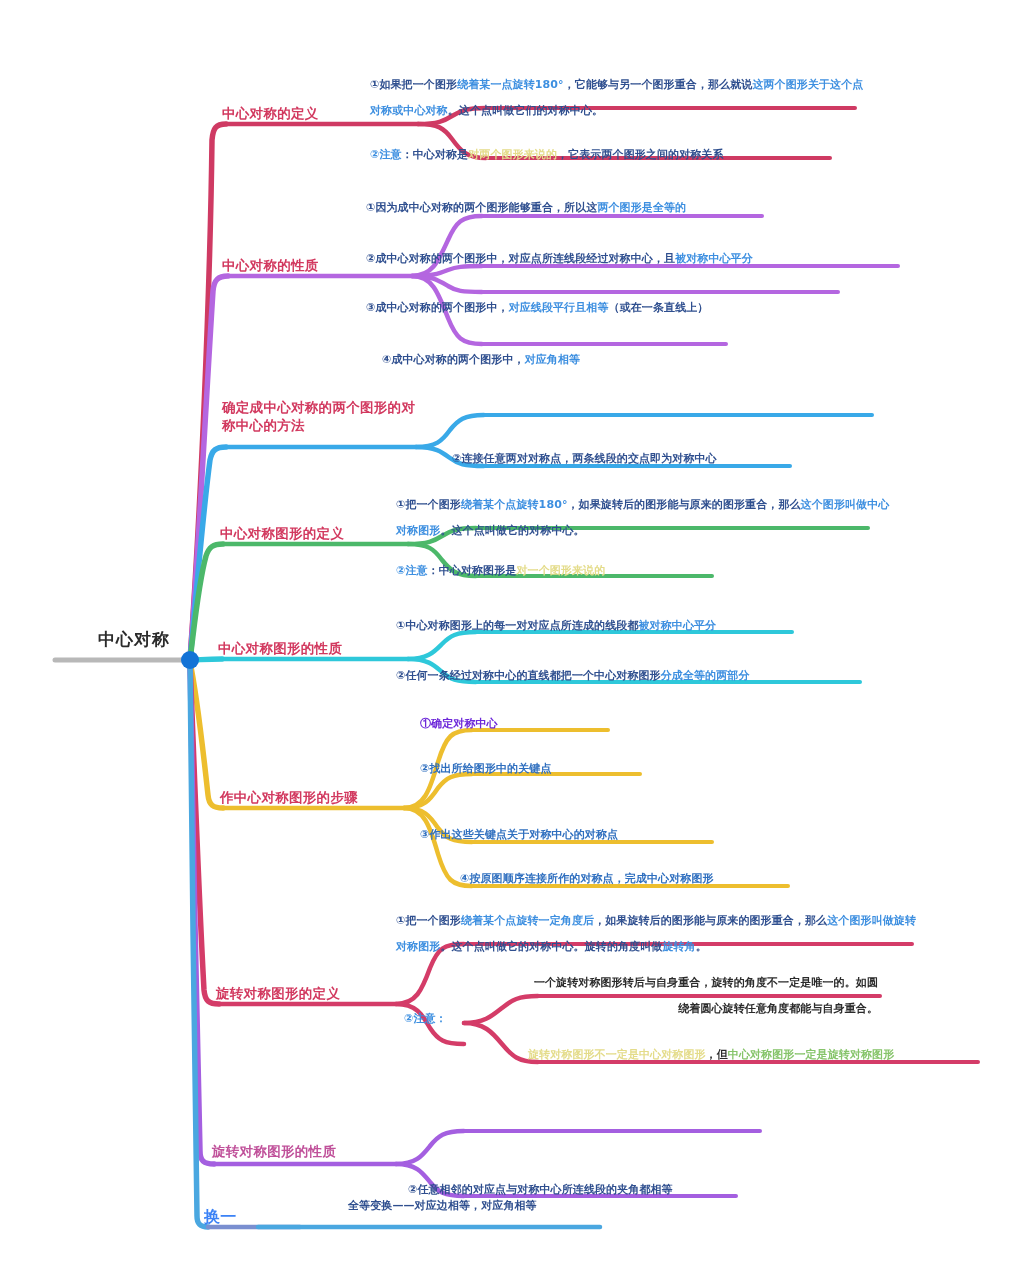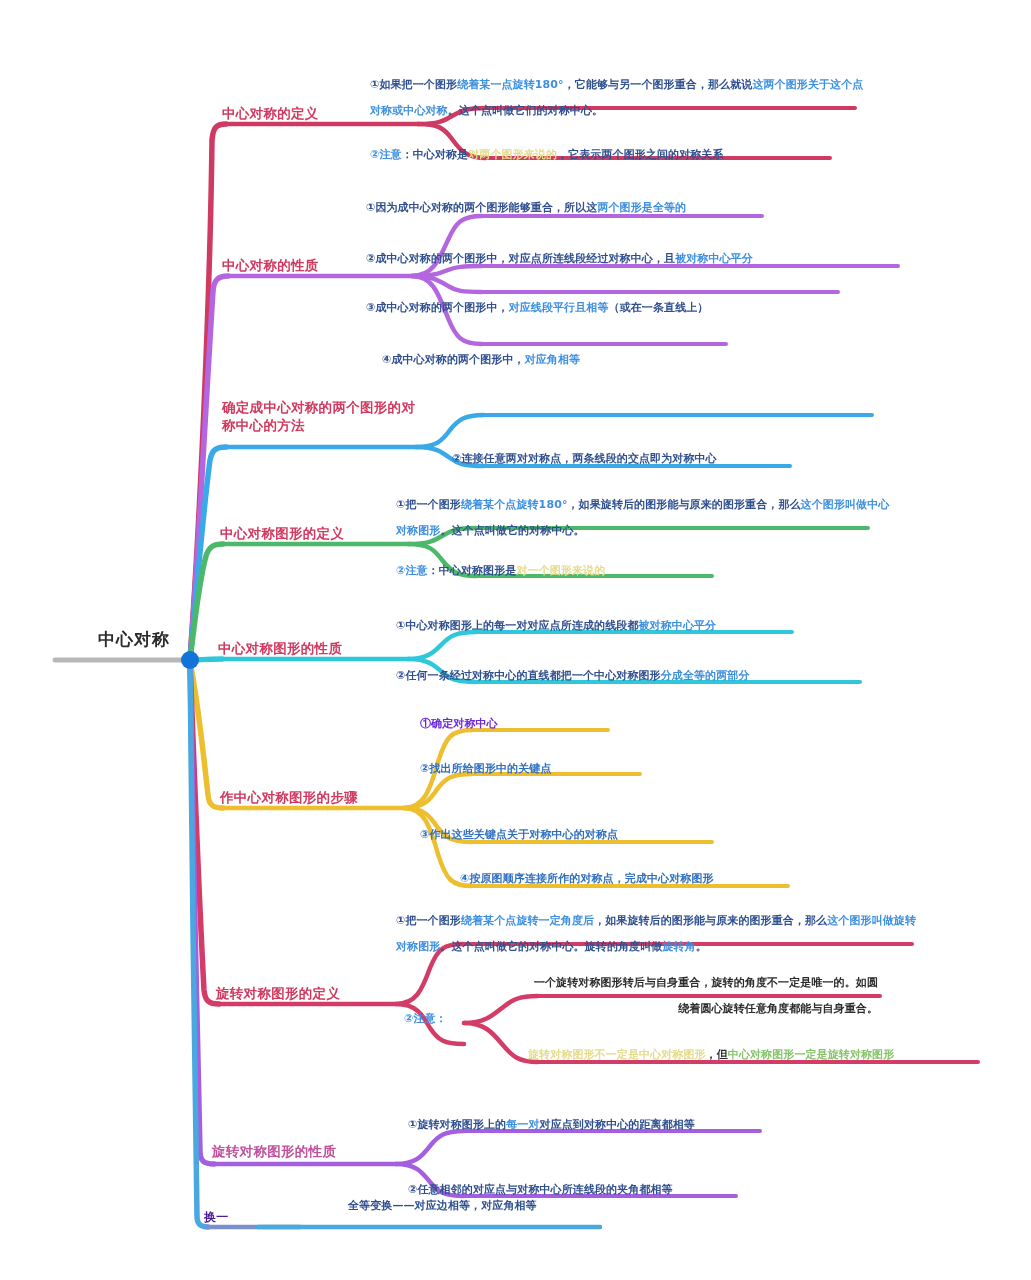--- a/index.html
+++ b/index.html
@@ -142,21 +142,21 @@
   <div class="branch-label c-crimson" style="left:220px;top:524px;text-align:right;">中心对称图形的定义</div>
 
   <div class="branch-label c-crimson" style="left:218px;top:639px;">中心对称图形的性质</div>
 
   <div class="branch-label c-crimson" style="left:220px;top:788px;">作中心对称图形的步骤</div>
 
   <div class="branch-label c-crimson" style="left:216px;top:984px;">旋转对称图形的定义</div>
 
   <div class="branch-label c-purpleL" style="left:212px;top:1144px;font-family:Liberation Mono, monospace;">旋转对称图形的性质</div>
 
-  <div class="branch-label" style="left:204px;top:1208px;color:#4c1d95;font-size:12px;overflow:hidden;width:40px;">换一</div>
+  <div class="branch-label" style="left:204px;top:1208px;color:#3b82f6;font-size:16px;overflow:hidden;width:40px;">换一</div>
 
   <div class="leaf" style="left:370px;top:72px;width:500px;"><span>①如果把一个图形</span><span class="hl-blue">绕着某一点旋转180°</span><span>，它能够与另一个图形重合，那么就说</span><span class="hl-blue">这两个图形关于这个点对称或中心对称</span><span>。这个点叫做它们的对称中心。</span></div>
   <div class="leaf" style="left:370px;top:142px;width:480px;"><span class="hl-blue">②注意</span><span>：中心对称是</span><span class="hl-yellow">对两个图形来说的</span><span>，它表示两个图形之间的对称关系</span></div>
 
   <div class="leaf" style="left:366px;top:195px;width:420px;"><span>①因为成中心对称的两个图形能够重合，所以这</span><span class="hl-blue">两个图形是全等的</span></div>
   <div class="leaf" style="left:366px;top:246px;width:560px;"><span>②成中心对称的两个图形中，对应点所连线段经过对称中心，且</span><span class="hl-blue">被对称中心平分</span></div>
   <div class="leaf" style="left:366px;top:295px;width:500px;"><span>③成中心对称的两个图形中，</span><span class="hl-blue">对应线段平行且相等</span><span>（或在一条直线上）</span></div>
   <div class="leaf" style="left:382px;top:347px;width:400px;"><span>④成中心对称的两个图形中，</span><span class="hl-blue">对应角相等</span></div>
 
   <div class="leaf" style="left:452px;top:446px;width:420px;"><span>②连接任意两对对称点，两条线段的交点即为对称中心</span></div>
@@ -171,18 +171,17 @@
   <div class="leaf" style="left:420px;top:756px;width:360px;color:#2f6fbf;"><span>②找出所给图形中的关键点</span></div>
   <div class="leaf" style="left:420px;top:822px;width:400px;color:#2f6fbf;"><span>③作出这些关键点关于对称中心的对称点</span></div>
   <div class="leaf" style="left:420px;top:866px;width:440px;color:#2f6fbf;margin-left:40px;"><span>④按原图顺序连接所作的对称点，完成中心对称图形</span></div>
 
   <div class="leaf" style="left:396px;top:908px;width:530px;"><span>①把一个图形</span><span class="hl-blue">绕着某个点旋转一定角度后</span><span>，如果旋转后的图形能与原来的图形重合，那么</span><span class="hl-blue">这个图形叫做旋转对称图形</span><span>。这个点叫做它的对称中心。旋转的角度叫做</span><span class="hl-blue">旋转角</span><span>。</span></div>
 
   <div class="leaf" style="left:404px;top:1006px;width:90px;"><span class="hl-blue">②注意：</span></div>
   <div class="leaf" style="left:528px;top:970px;width:350px;color:#2b2b2b;text-align:right;"><span class="hl-dark">一个旋转对称图形转后与自身重合，旋转的角度不一定是唯一的。如圆绕着圆心旋转任意角度都能与自身重合。</span></div>
   <div class="leaf" style="left:528px;top:1042px;width:460px;"><span class="hl-yellow">旋转对称图形不一定是中心对称图形</span><span class="hl-dark">，但</span><span class="hl-green">中心对称图形一定是旋转对称图形</span></div>
 
-  <div class="leaf" style="left:408px;top:1112px;width:380px;"><span>①旋转对称图形上的</span><span class="hl-blue">每一对</span><span>对应点到对称中心的距离都相等</span></div>
   <div class="leaf" style="left:408px;top:1177px;width:360px;"><span>②任意相邻的对应点与对称中心所连线段的夹角都相等</span></div>
 
   <div class="leaf" style="left:348px;top:1193px;width:330px;"><span>全等变换——对应边相等，对应角相等</span></div>
 
 </div>
 
 </body></html>

